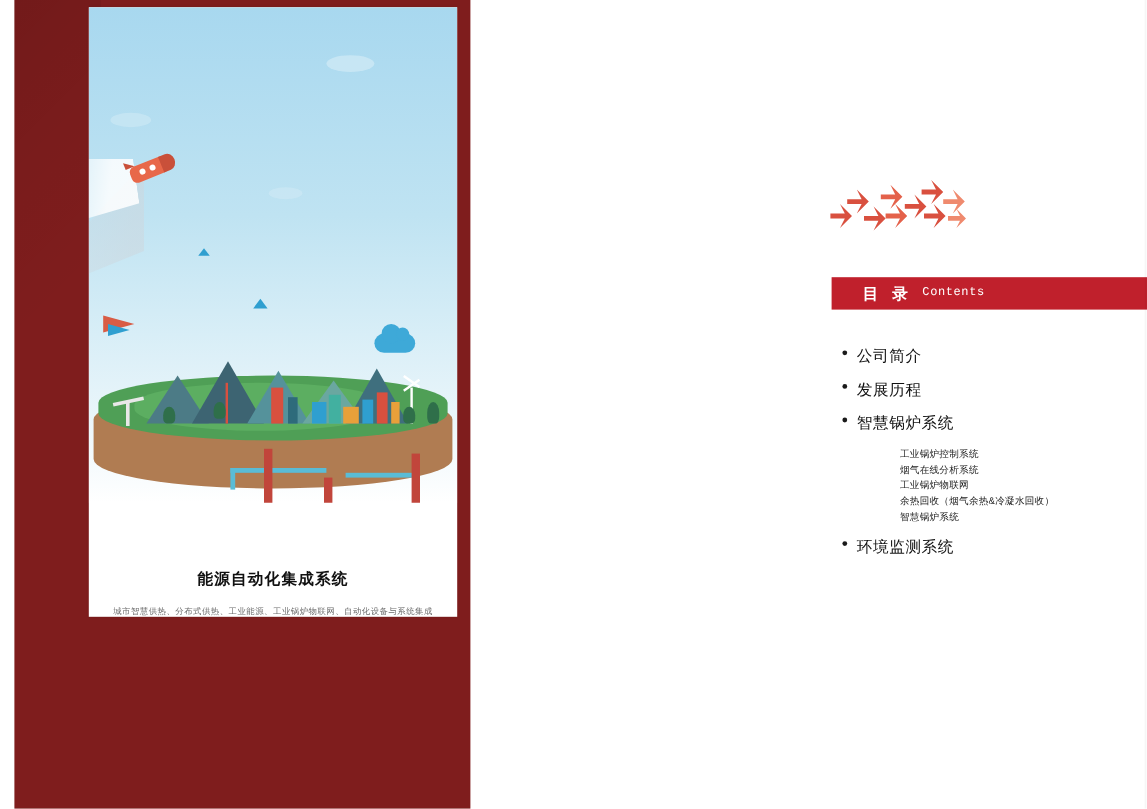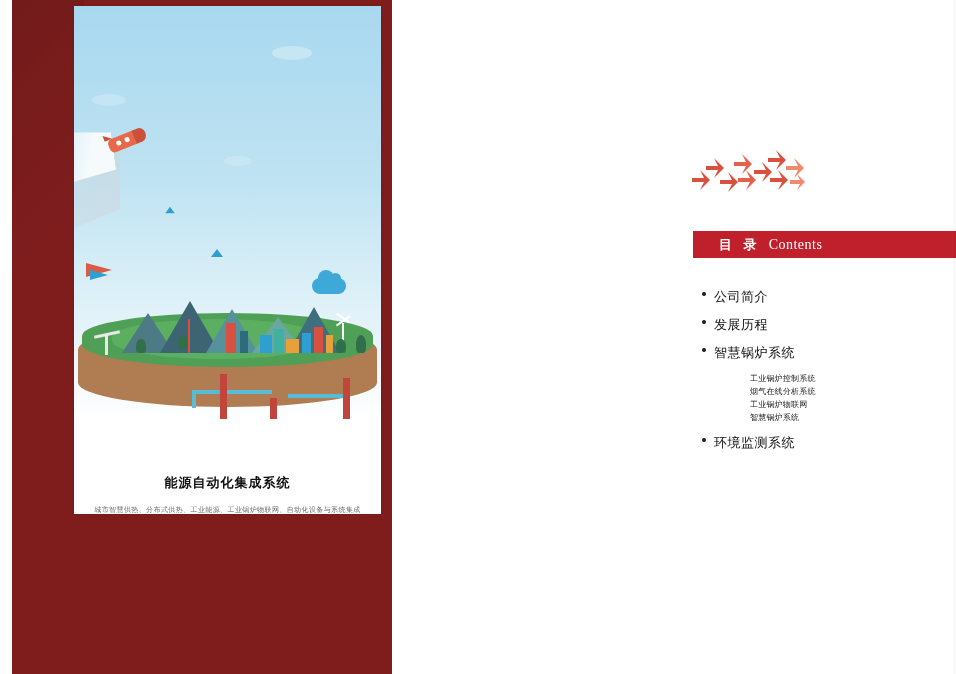--- a/index.html
+++ b/index.html
@@ -287,23 +287,23 @@
     align-items: center;
   }
   .bar-head .cn {
     margin-left: 26px;
     font-size: 13px;
     font-weight: bold;
     letter-spacing: 4px;
   }
   .bar-head .en {
     margin-left: 8px;
-    font-size: 14px;
+    font-size: 10px;
     letter-spacing: .5px;
-    font-family: Liberation Serif, serif;
+    font-family: Liberation Mono, monospace;
   }
   .toc {
     position: absolute;
     left: 62px;
     top: 288px;
     width: 250px;
   }
   .toc-item {
     display: flex;
     align-items: center;
@@ -465,20 +465,21 @@
 
       <div class="toc-item">
         <span class="dot"></span>
         <span class="toc-label">智慧锅炉系统</span>
       </div>
 
       <div class="sublist">
         <div class="sub-item">工业锅炉控制系统</div>
         <div class="sub-item">烟气在线分析系统</div>
         <div class="sub-item">工业锅炉物联网</div>
+        <div class="sub-item">余热回收（烟气余热&amp;冷凝水回收）</div>
         <div class="sub-item">智慧锅炉系统</div>
       </div>
 
       <div class="toc-item">
         <span class="dot"></span>
         <span class="toc-label">环境监测系统</span>
       </div>
 
     </div>
 

